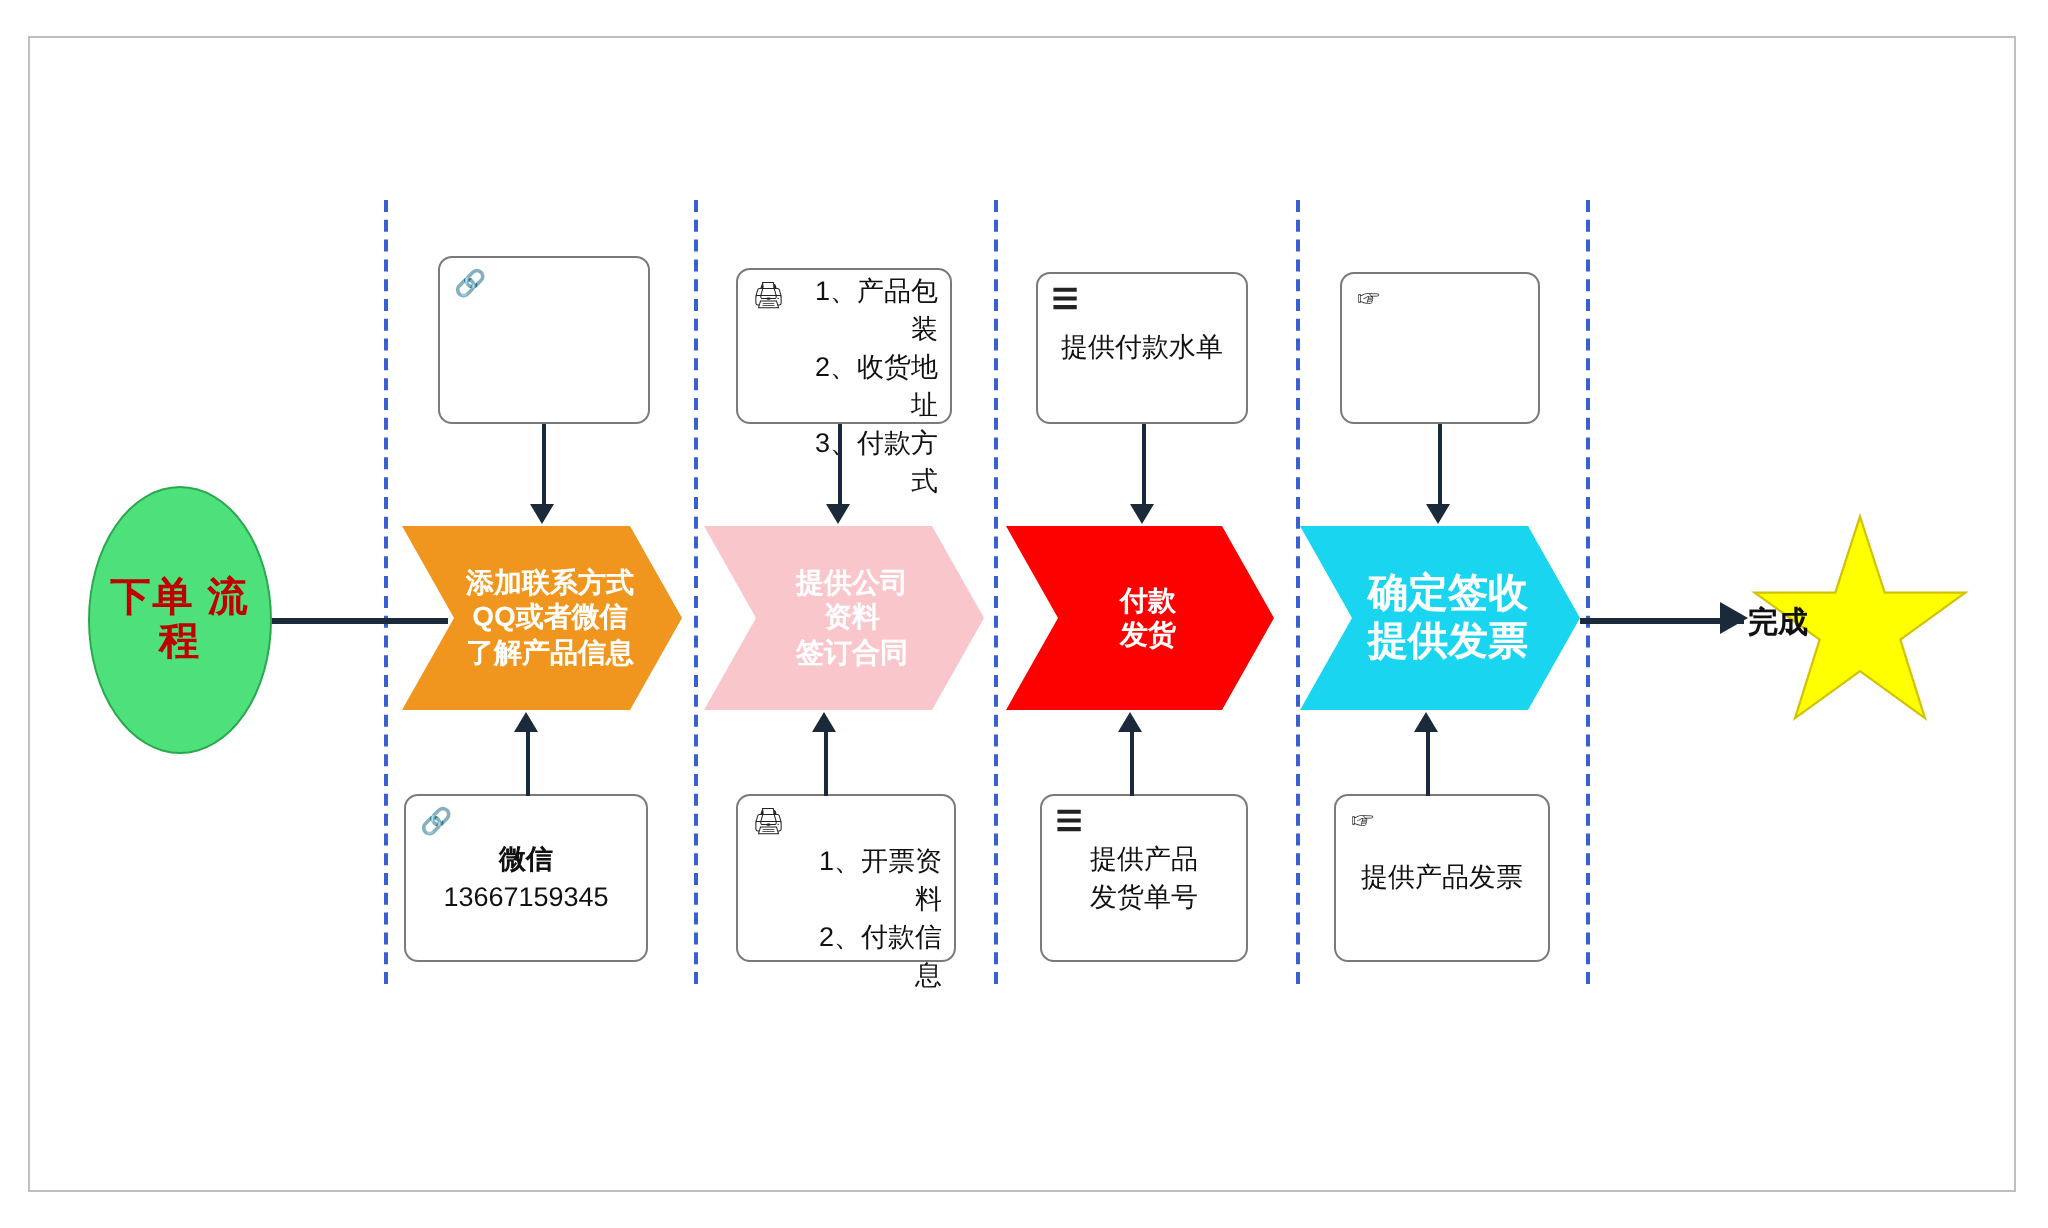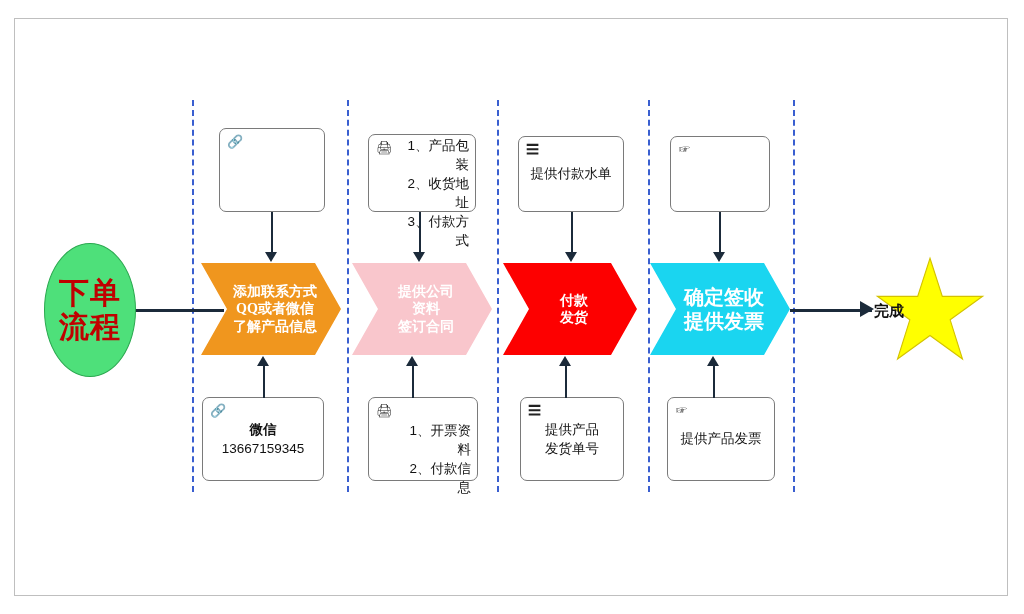--- a/index.html
+++ b/index.html
@@ -44,21 +44,21 @@
     background: #4ee07a;
     border: 1px solid #2aa84f;
     display: flex;
     align-items: center;
     justify-content: center;
     box-sizing: border-box;
   }
   .start-ellipse span {
     color: #c00000;
     font-weight: bold;
-    font-size: 30px;
+    font-size: 20px;
     line-height: 1.12;
     text-align: center;
     letter-spacing: 1px;
   }
   
   .mainline {
     position: absolute;
     height: 0;
     border-top: 3px solid #1b2a3a;
     top: 309px;
@@ -176,21 +176,21 @@
   <div class="mainline" style="left:132px; width:92px;"></div>
   <div class="mainline" style="left:790px; width:82px;"></div>
   <div class="arrowhead-right" style="left:860px;"></div>
 
   <div class="start-ellipse">
     <span>下单
 流程</span>
   </div>
 
   <div class="chev first" style="left:201px; top:263px; width:140px; background:#f0961e; color:#ffffff;">
-    <span style="white-space:pre-line;font-family:Liberation Serif, serif;">添加联系方式
+    <span style="white-space:pre-line;">添加联系方式
 QQ或者微信
 了解产品信息</span>
   </div>
   <div class="box" style="left:219px; top:128px; width:106px; height:84px;">
     <span class="box-icon">🔗</span>
   </div>
   <div class="vline" style="left:271px; top:212px; height:42px;"></div>
   <div class="arrow-down" style="left:265px; top:252px;"></div>
 
   <div class="box" style="left:202px; top:397px; width:122px; height:84px;">

